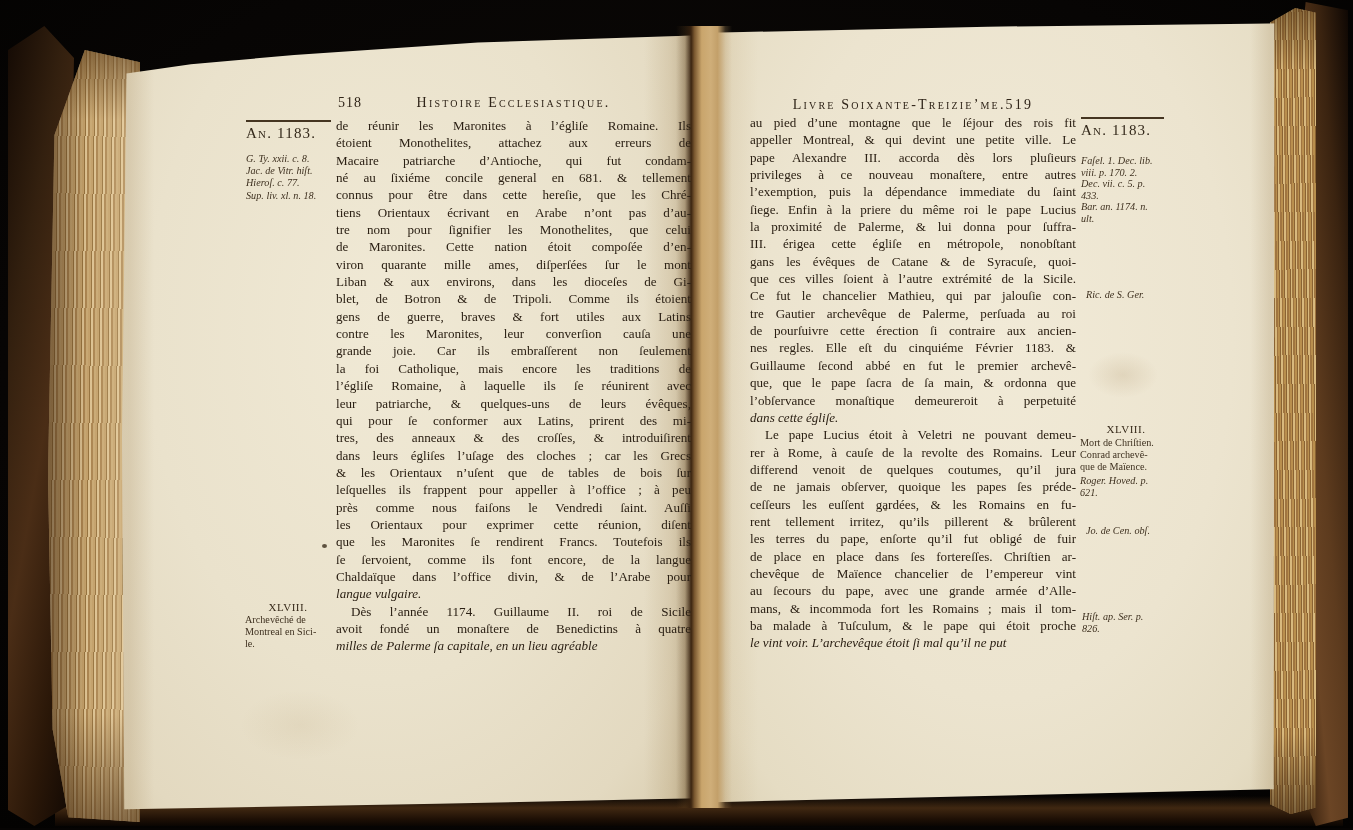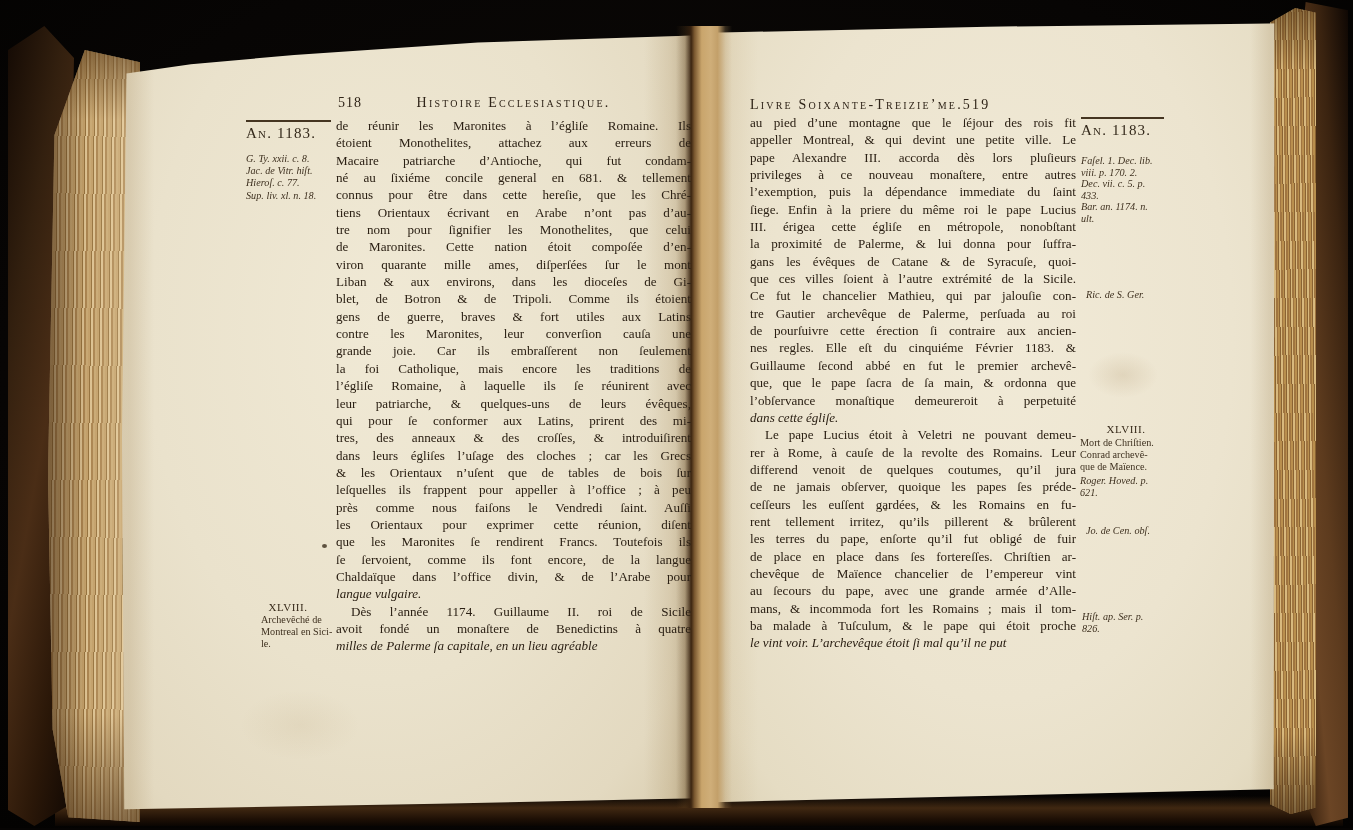--- a/index.html
+++ b/index.html
@@ -73,21 +73,21 @@
   .blotch-1{left:1088px;top:352px;width:70px;height:46px;
     background:radial-gradient(closest-side, rgba(140,104,52,.14), rgba(0,0,0,0));}
   .blotch-2{left:240px;top:690px;width:120px;height:70px;
     background:radial-gradient(closest-side, rgba(150,116,62,.08), rgba(0,0,0,0));}
 
   
   .txt{z-index:7;color:#2b2014;}
   .running-head{height:18px;font-size:14px;letter-spacing:2.2px;color:#2f2418;}
   .running-head .title{display:block;text-align:center;font-variant:small-caps;}
   .head-left-num{position:absolute;left:2px;top:0;letter-spacing:1px;}
-  .header-right-row{display:flex;justify-content:flex-start;}
+  .header-right-row{display:flex;justify-content:center;}
   .header-right-row .title{font-variant:small-caps;}
 
   .body-col{font-size:13.1px;line-height:17.35px;}
   .bl{text-align:justify;text-align-last:justify;white-space:nowrap;}
   .bl.last{text-align-last:left;font-style:italic;}
   .bl.ind{text-indent:15px;}
 
   .margin-rule{height:1.5px;background:#453521;z-index:7;}
   .an-label{font-variant:small-caps;font-size:15px;letter-spacing:1.2px;color:#33281a;z-index:7;}
   .note{font-size:10.2px;line-height:12.2px;color:#3e301f;white-space:pre-line;z-index:7;}
@@ -120,21 +120,21 @@
   </div>
 
   <div class="abs margin-rule" style="left:246px;top:120px;width:85px;"></div>
   <div class="abs an-label" style="left:246px;top:125px;">An. 1183.</div>
   <div class="abs note it" style="left:246px;top:153px;width:90px;">G. Ty. xxii. c. 8.
 Jac. de Vitr. hiſt.
 Hieroſ. c. 77.
 Sup. liv. xl. n. 18.</div>
 
   <div class="abs note-num" style="left:245px;top:601px;width:86px;">XLVIII.</div>
-  <div class="abs note" style="left:245px;top:614px;width:90px;margin-left:16px;">Archevêché de
+  <div class="abs note" style="left:245px;top:614px;width:90px;">Archevêché de
 Montreal en Sici-
 le.</div>
 
   <div class="abs txt body-col" style="left:336px;top:117px;width:355px;">
       <div class="bl">de réunir les Maronites à l’égliſe Romaine. Ils</div>
       <div class="bl">étoient Monothelites, attachez aux erreurs de</div>
       <div class="bl">Macaire patriarche d’Antioche, qui fut condam-</div>
       <div class="bl">né au ſixiéme concile general en 681. &amp; tellement</div>
       <div class="bl">connus pour être dans cette hereſie, que les Chré-</div>
       <div class="bl">tiens Orientaux écrivant en Arabe n’ont pas d’au-</div>
@@ -194,22 +194,22 @@
   <div class="abs note it" style="left:1082px;top:611px;width:95px;">Hiſt. ap. Ser. p.
 826.</div>
 
   <div class="abs txt body-col" style="left:750px;top:114px;width:326px;">
       <div class="bl">au pied d’une montagne que le ſéjour des rois fit</div>
       <div class="bl">appeller Montreal, &amp; qui devint une petite ville. Le</div>
       <div class="bl">pape Alexandre III. accorda dès lors pluſieurs</div>
       <div class="bl">privileges à ce nouveau monaſtere, entre autres</div>
       <div class="bl">l’exemption, puis la dépendance immediate du ſaint</div>
       <div class="bl">ſiege. Enfin à la priere du même roi le pape Lucius</div>
+      <div class="bl">la proximité de Palerme, &amp; lui donna pour ſuffra-</div>
       <div class="bl">III. érigea cette égliſe en métropole, nonobſtant</div>
-      <div class="bl">la proximité de Palerme, &amp; lui donna pour ſuffra-</div>
       <div class="bl">gans les évêques de Catane &amp; de Syracuſe, quoi-</div>
       <div class="bl">que ces villes ſoient à l’autre extrémité de la Sicile.</div>
       <div class="bl">Ce fut le chancelier Mathieu, qui par jalouſie con-</div>
       <div class="bl">tre Gautier archevêque de Palerme, perſuada au roi</div>
       <div class="bl">de pourſuivre cette érection ſi contraire aux ancien-</div>
       <div class="bl">nes regles. Elle eſt du cinquiéme Février 1183. &amp;</div>
       <div class="bl">Guillaume ſecond abbé en fut le premier archevê-</div>
       <div class="bl">que, que le pape ſacra de ſa main, &amp; ordonna que</div>
       <div class="bl">l’obſervance monaſtique demeureroit à perpetuité</div>
       <div class="bl last">dans cette égliſe.</div>

